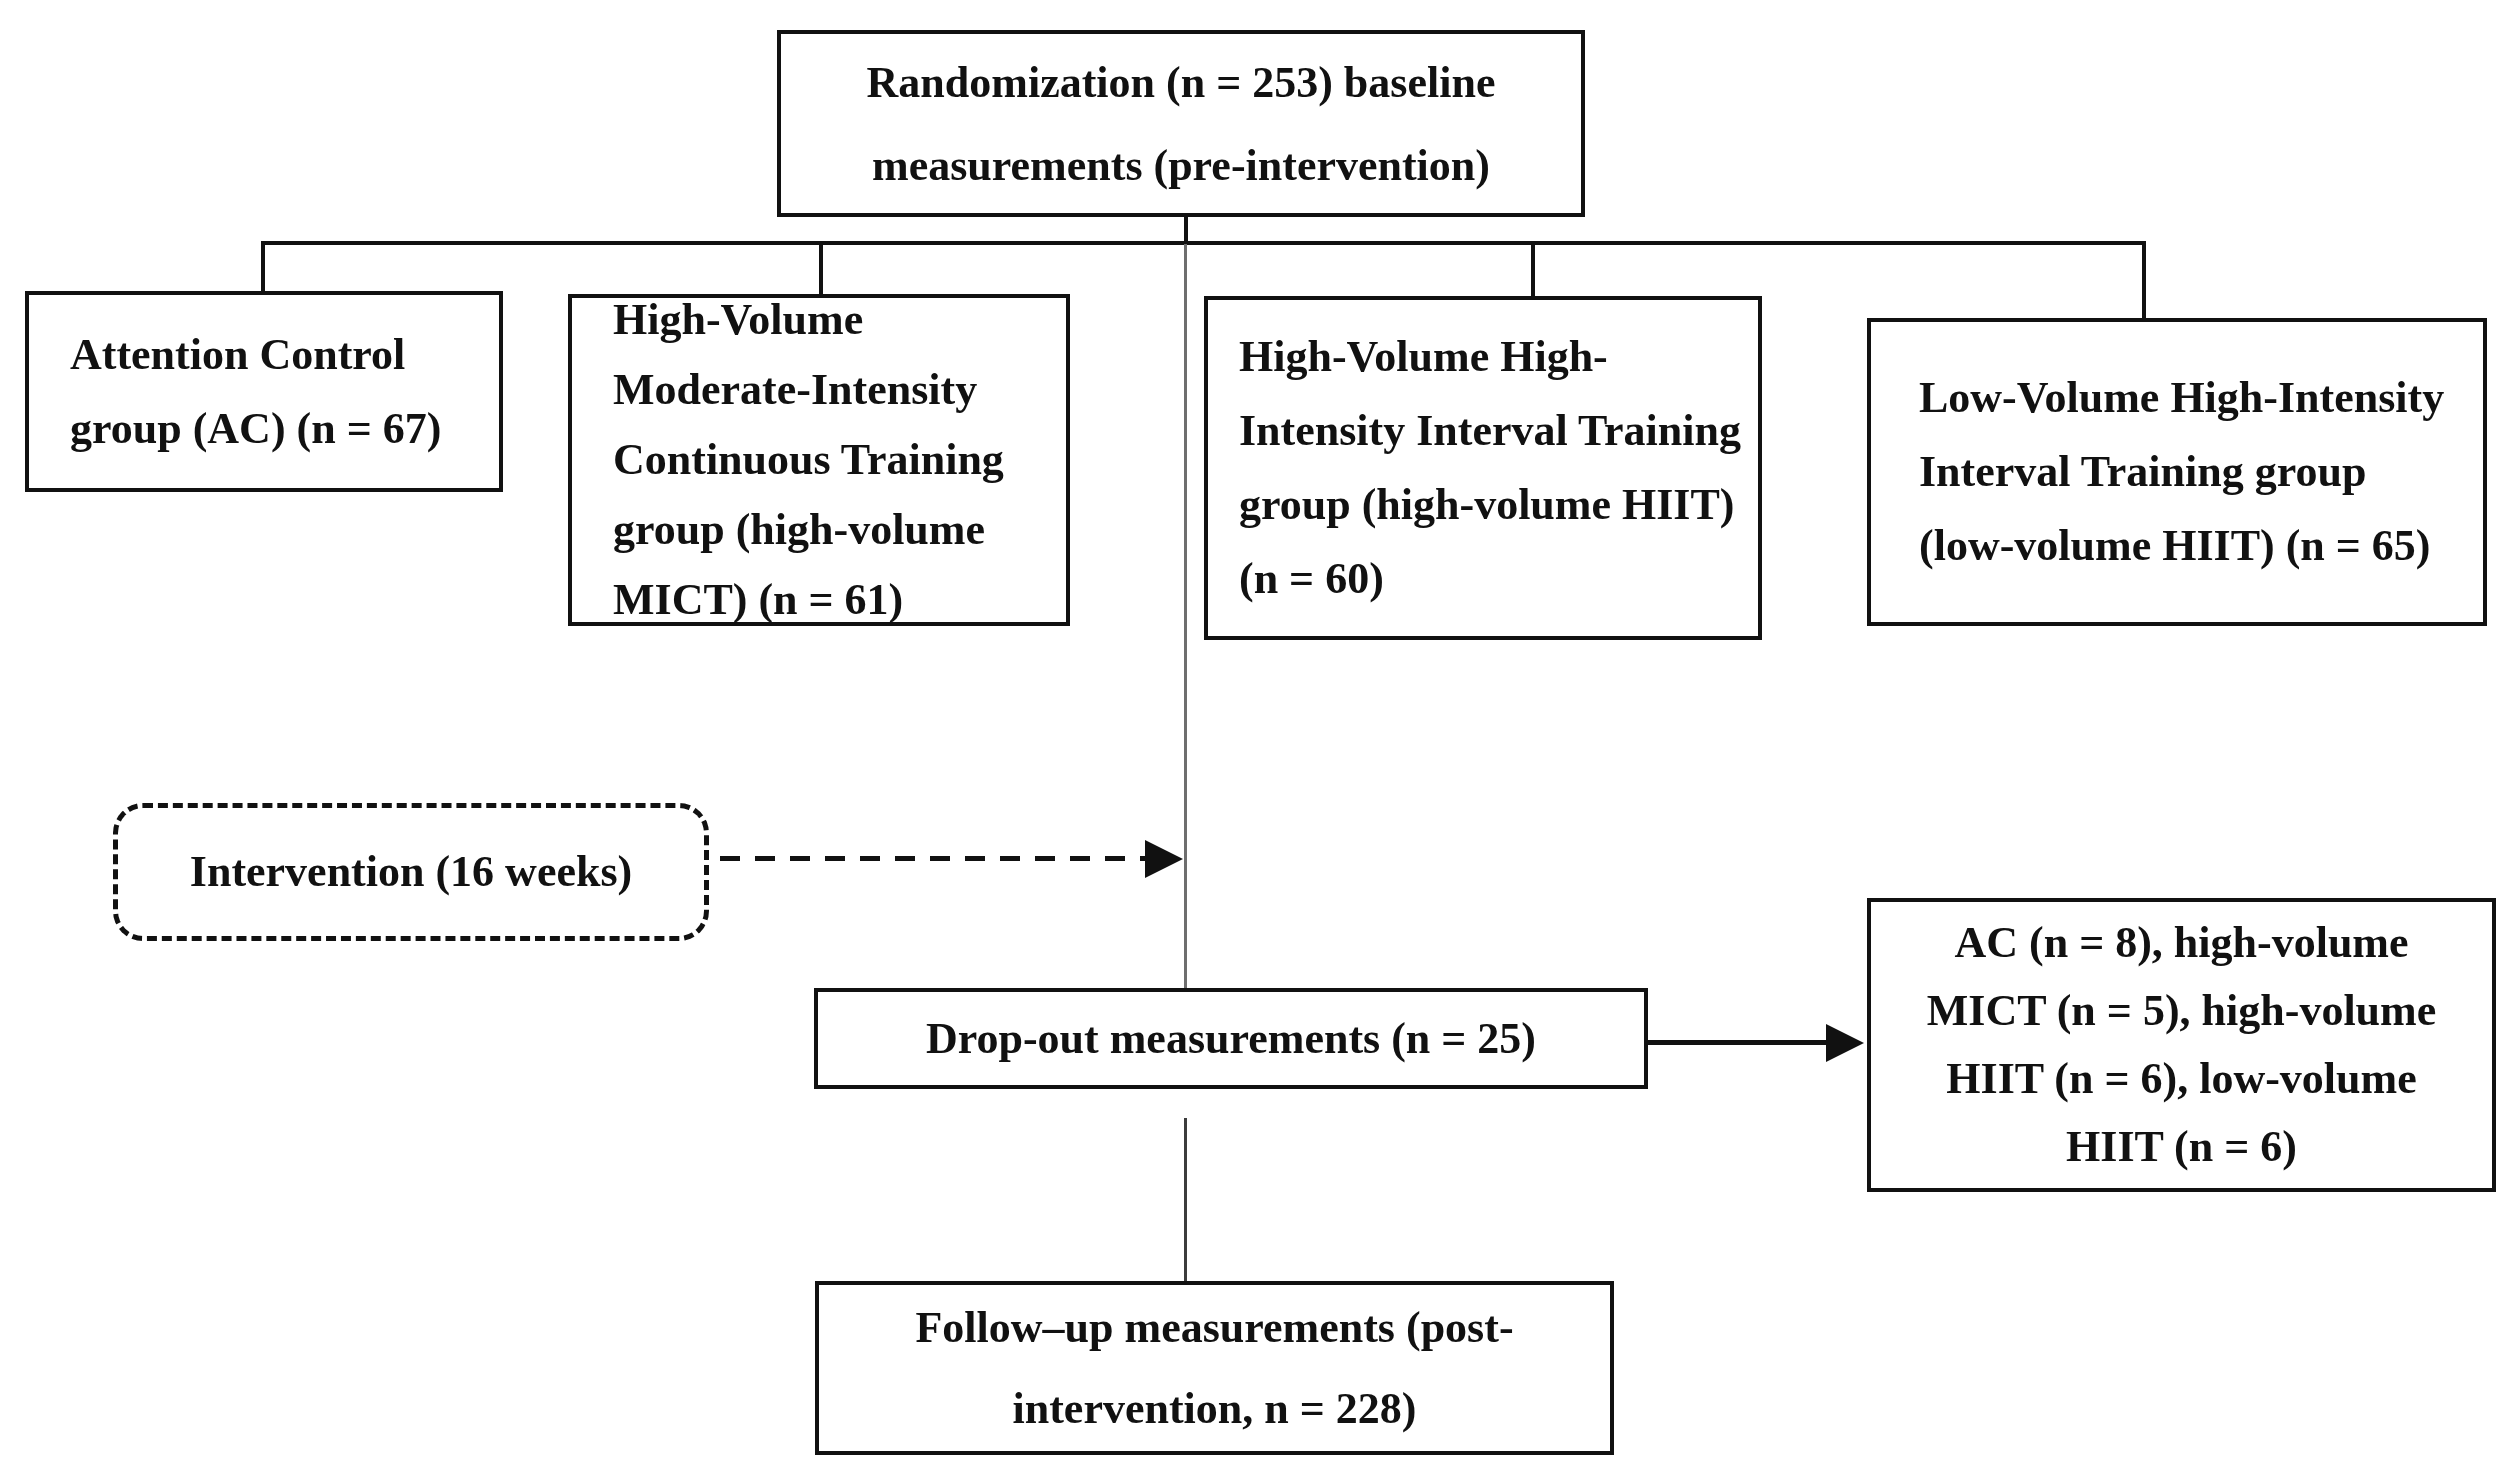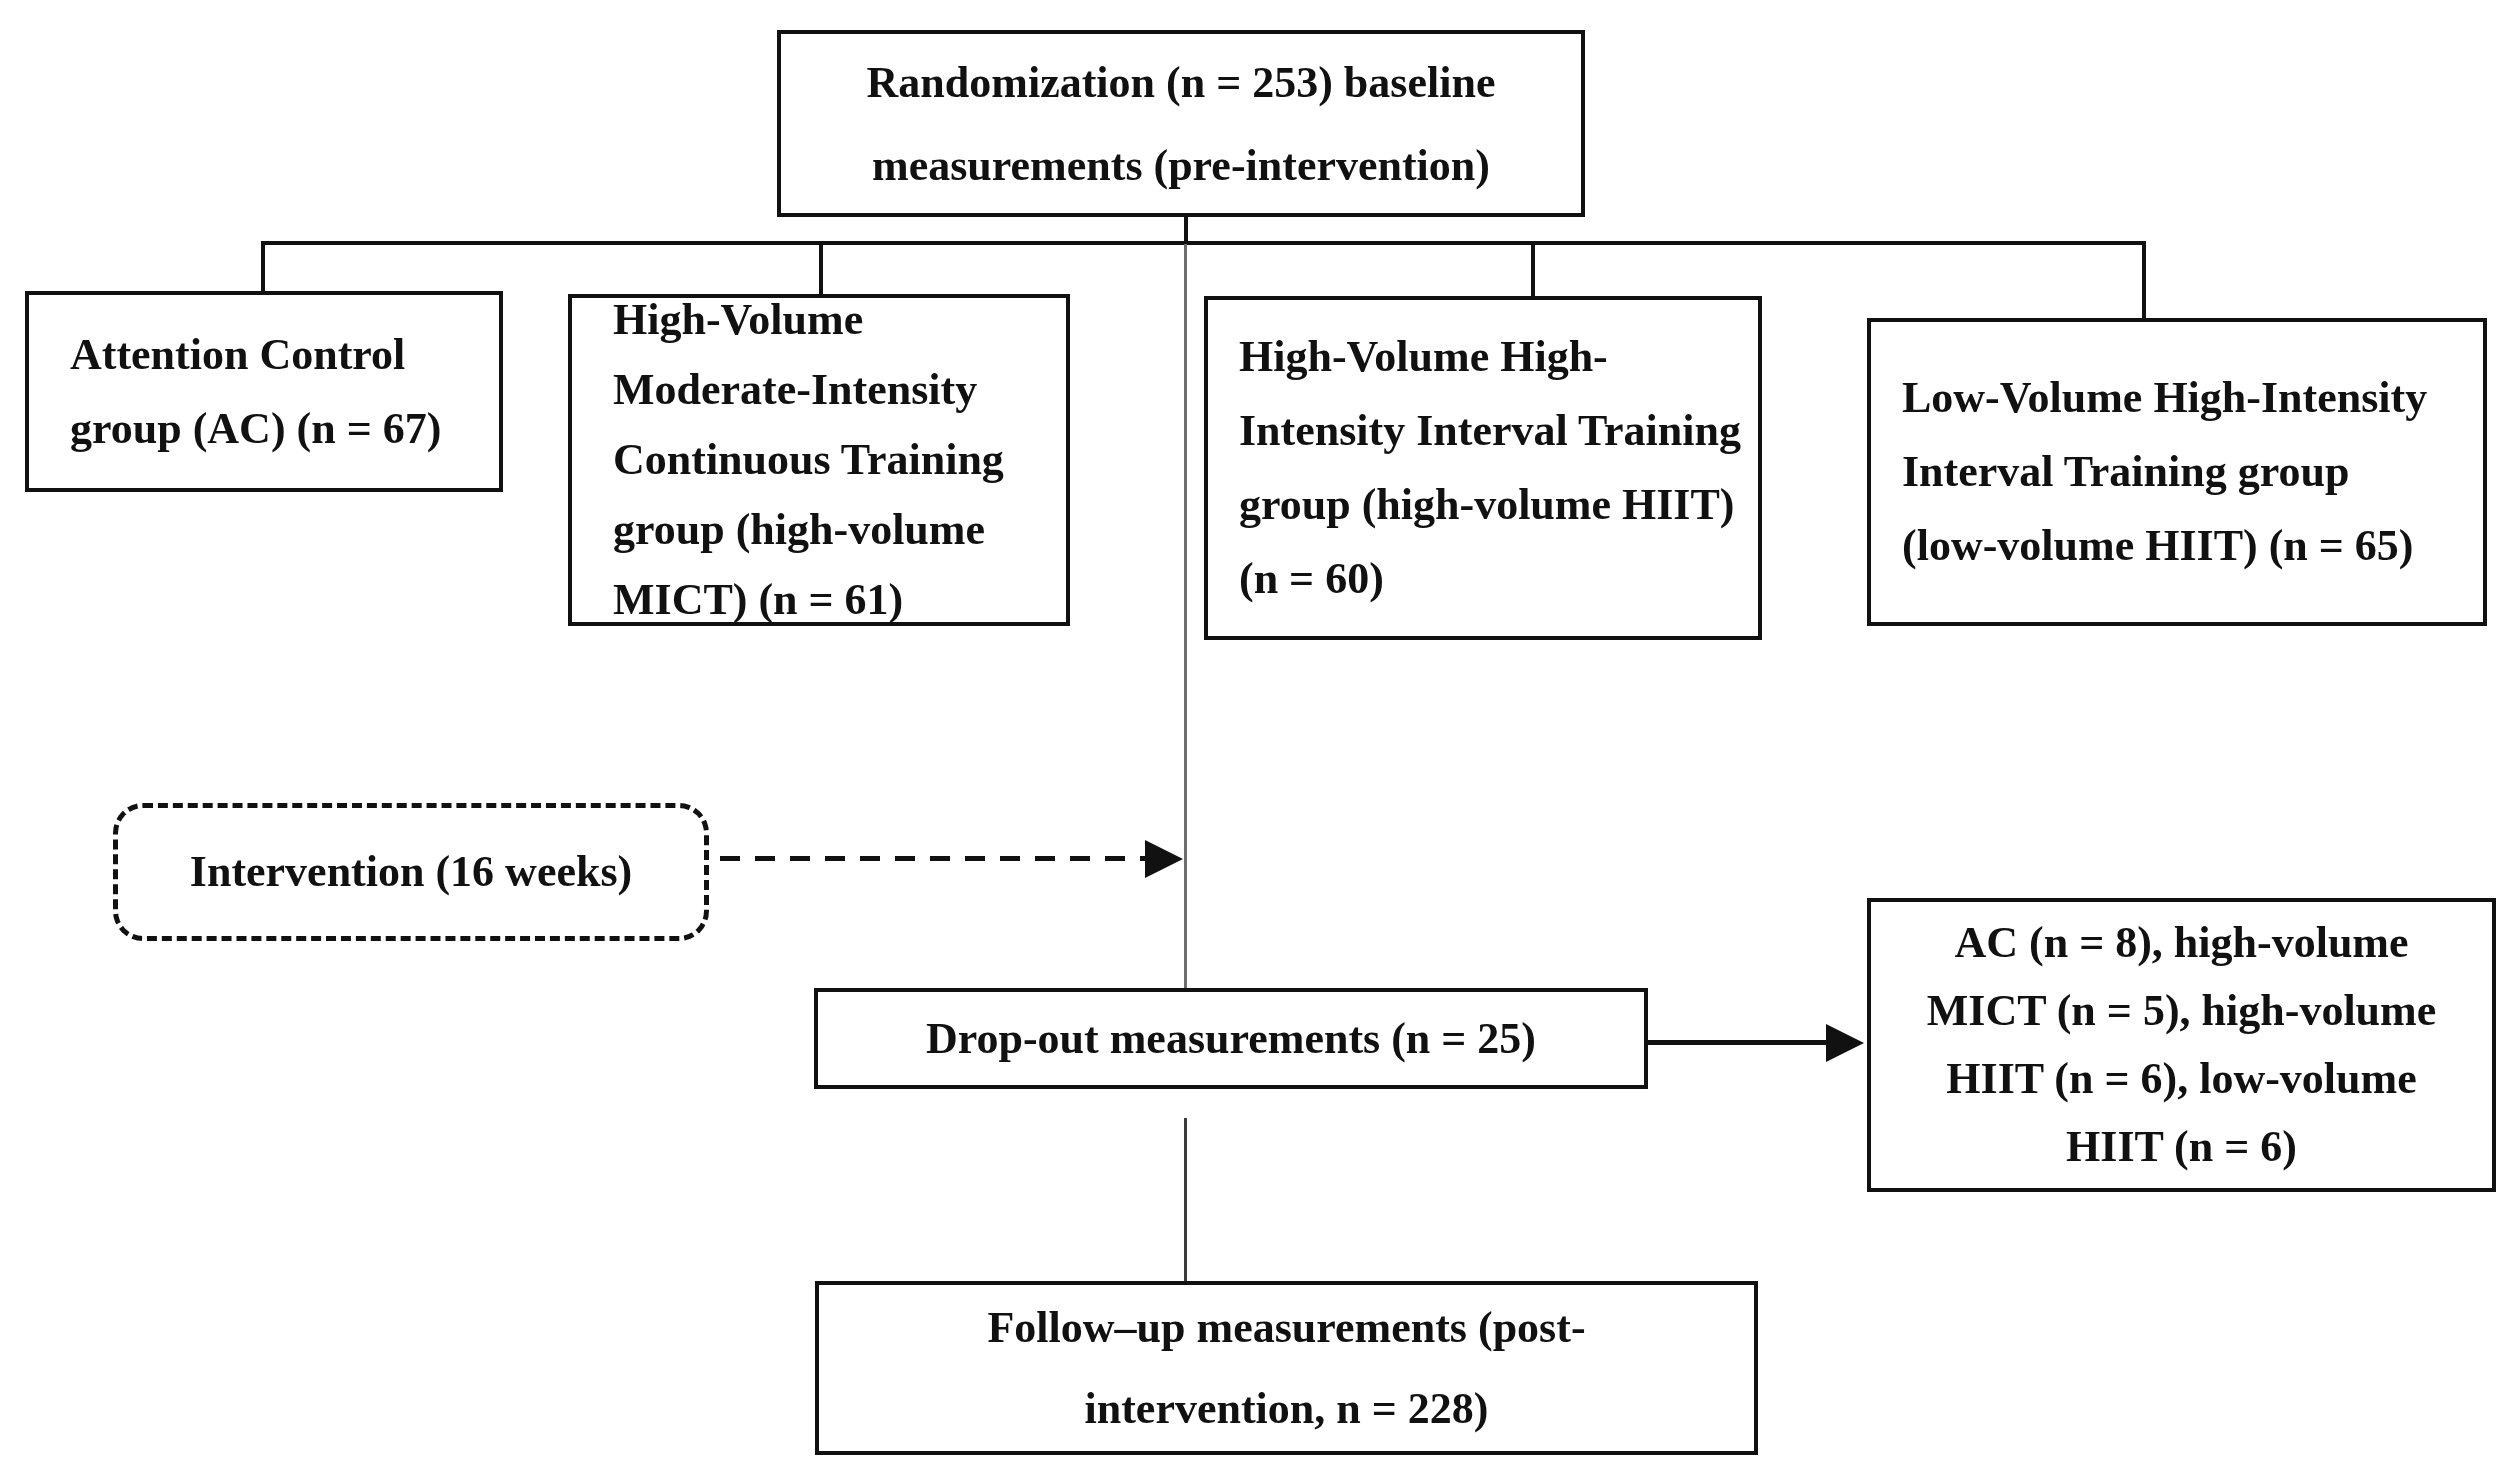--- a/index.html
+++ b/index.html
@@ -81,40 +81,40 @@
     <div class="tline">MICT) (n = 61)</div>
   </div>
 
   <div class="node leftpad" style="left:1204px;top:296px;width:558px;height:344px;padding-left:31px;">
     <div class="tline">High-Volume High-</div>
     <div class="tline">Intensity Interval Training</div>
     <div class="tline">group (high-volume HIIT)</div>
     <div class="tline">(n = 60)</div>
   </div>
 
-  <div class="node leftpad" style="left:1867px;top:318px;width:620px;height:308px;padding-left:31px;">
+  <div class="node leftpad" style="left:1867px;top:318px;width:620px;height:308px;padding-left:48px;">
     <div class="tline">Low-Volume High-Intensity</div>
     <div class="tline">Interval Training group</div>
     <div class="tline">(low-volume HIIT) (n = 65)</div>
   </div>
 
   <div class="node dashed center" style="left:113px;top:803px;width:596px;height:138px;">
     <div class="tline">Intervention (16 weeks)</div>
   </div>
 
   <div class="node center" style="left:782px;top:988px;width:834px;height:101px;margin-left:32px;">
     <div class="tline">Drop-out measurements (n = 25)</div>
   </div>
 
   <div class="node center" style="left:1867px;top:898px;width:629px;height:294px;line-height:68px;">
     <div class="tline">AC (n = 8), high-volume</div>
     <div class="tline">MICT (n = 5), high-volume</div>
     <div class="tline">HIIT (n = 6), low-volume</div>
     <div class="tline">HIIT (n = 6)</div>
   </div>
 
-  <div class="node center" style="left:815px;top:1281px;width:943px;height:174px;line-height:81px;">
+  <div class="node center" style="left:815px;top:1281px;width:799px;height:174px;line-height:81px;">
     <div class="tline">Follow–up measurements (post-</div>
     <div class="tline">intervention, n = 228)</div>
   </div>
 
 </div>
 
 
 </body></html>

